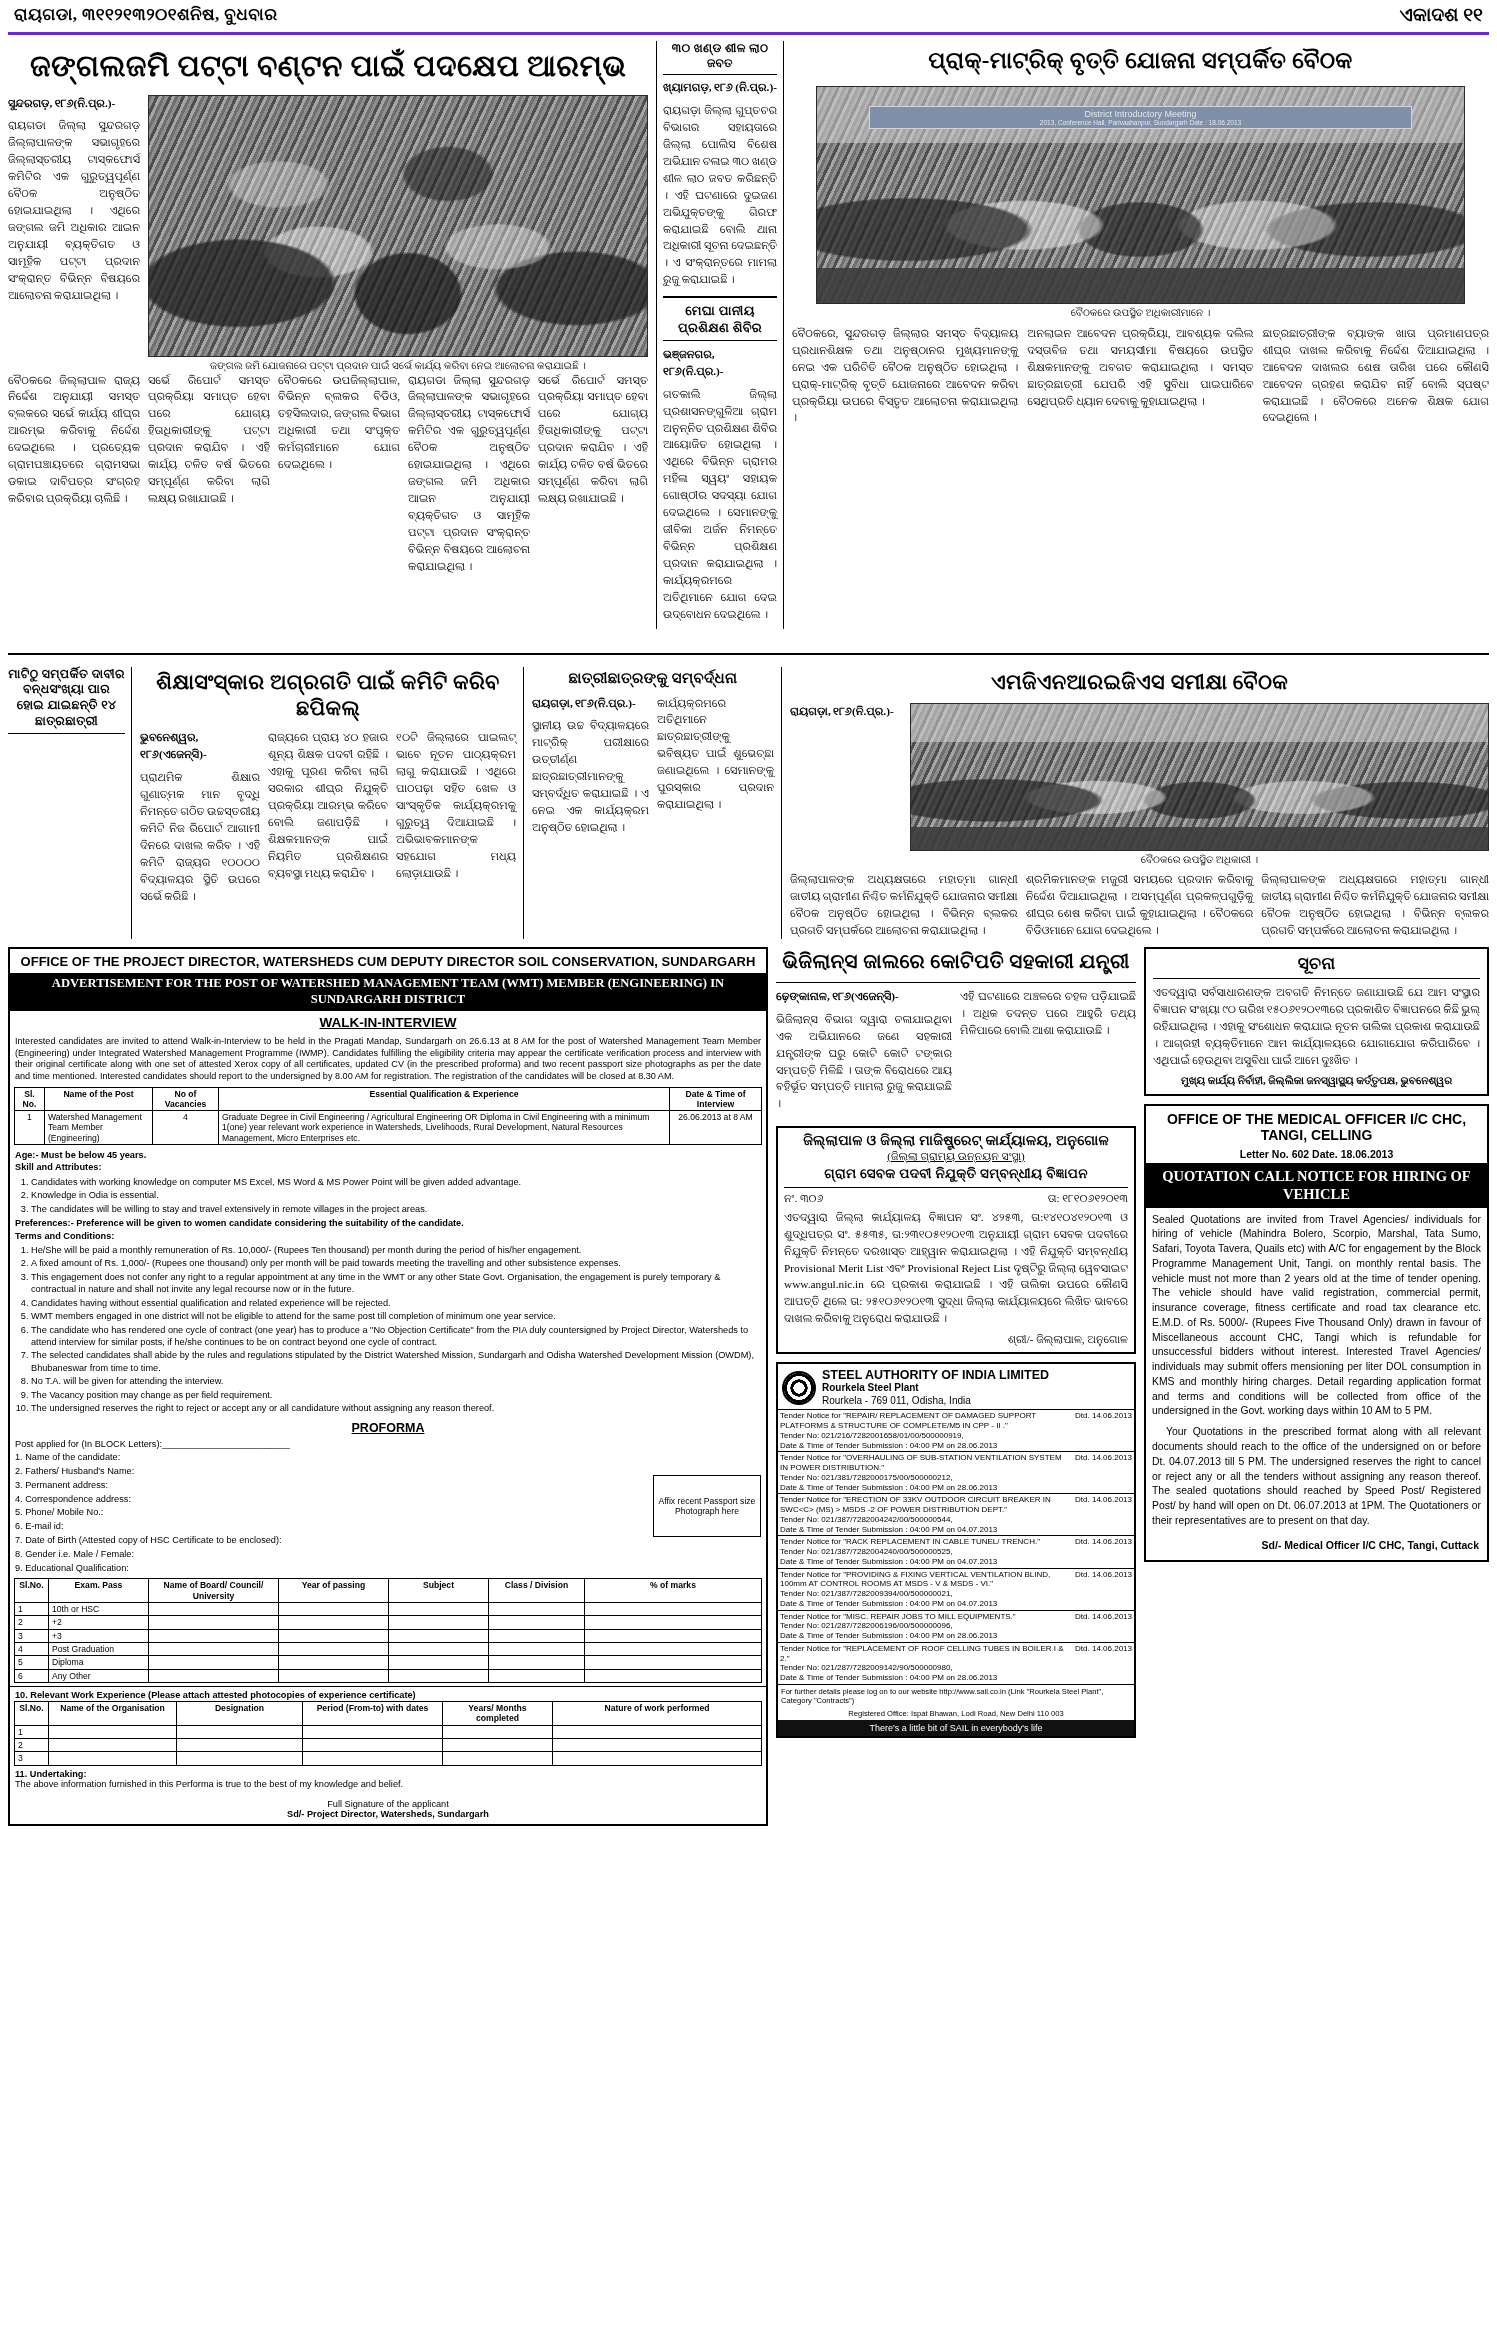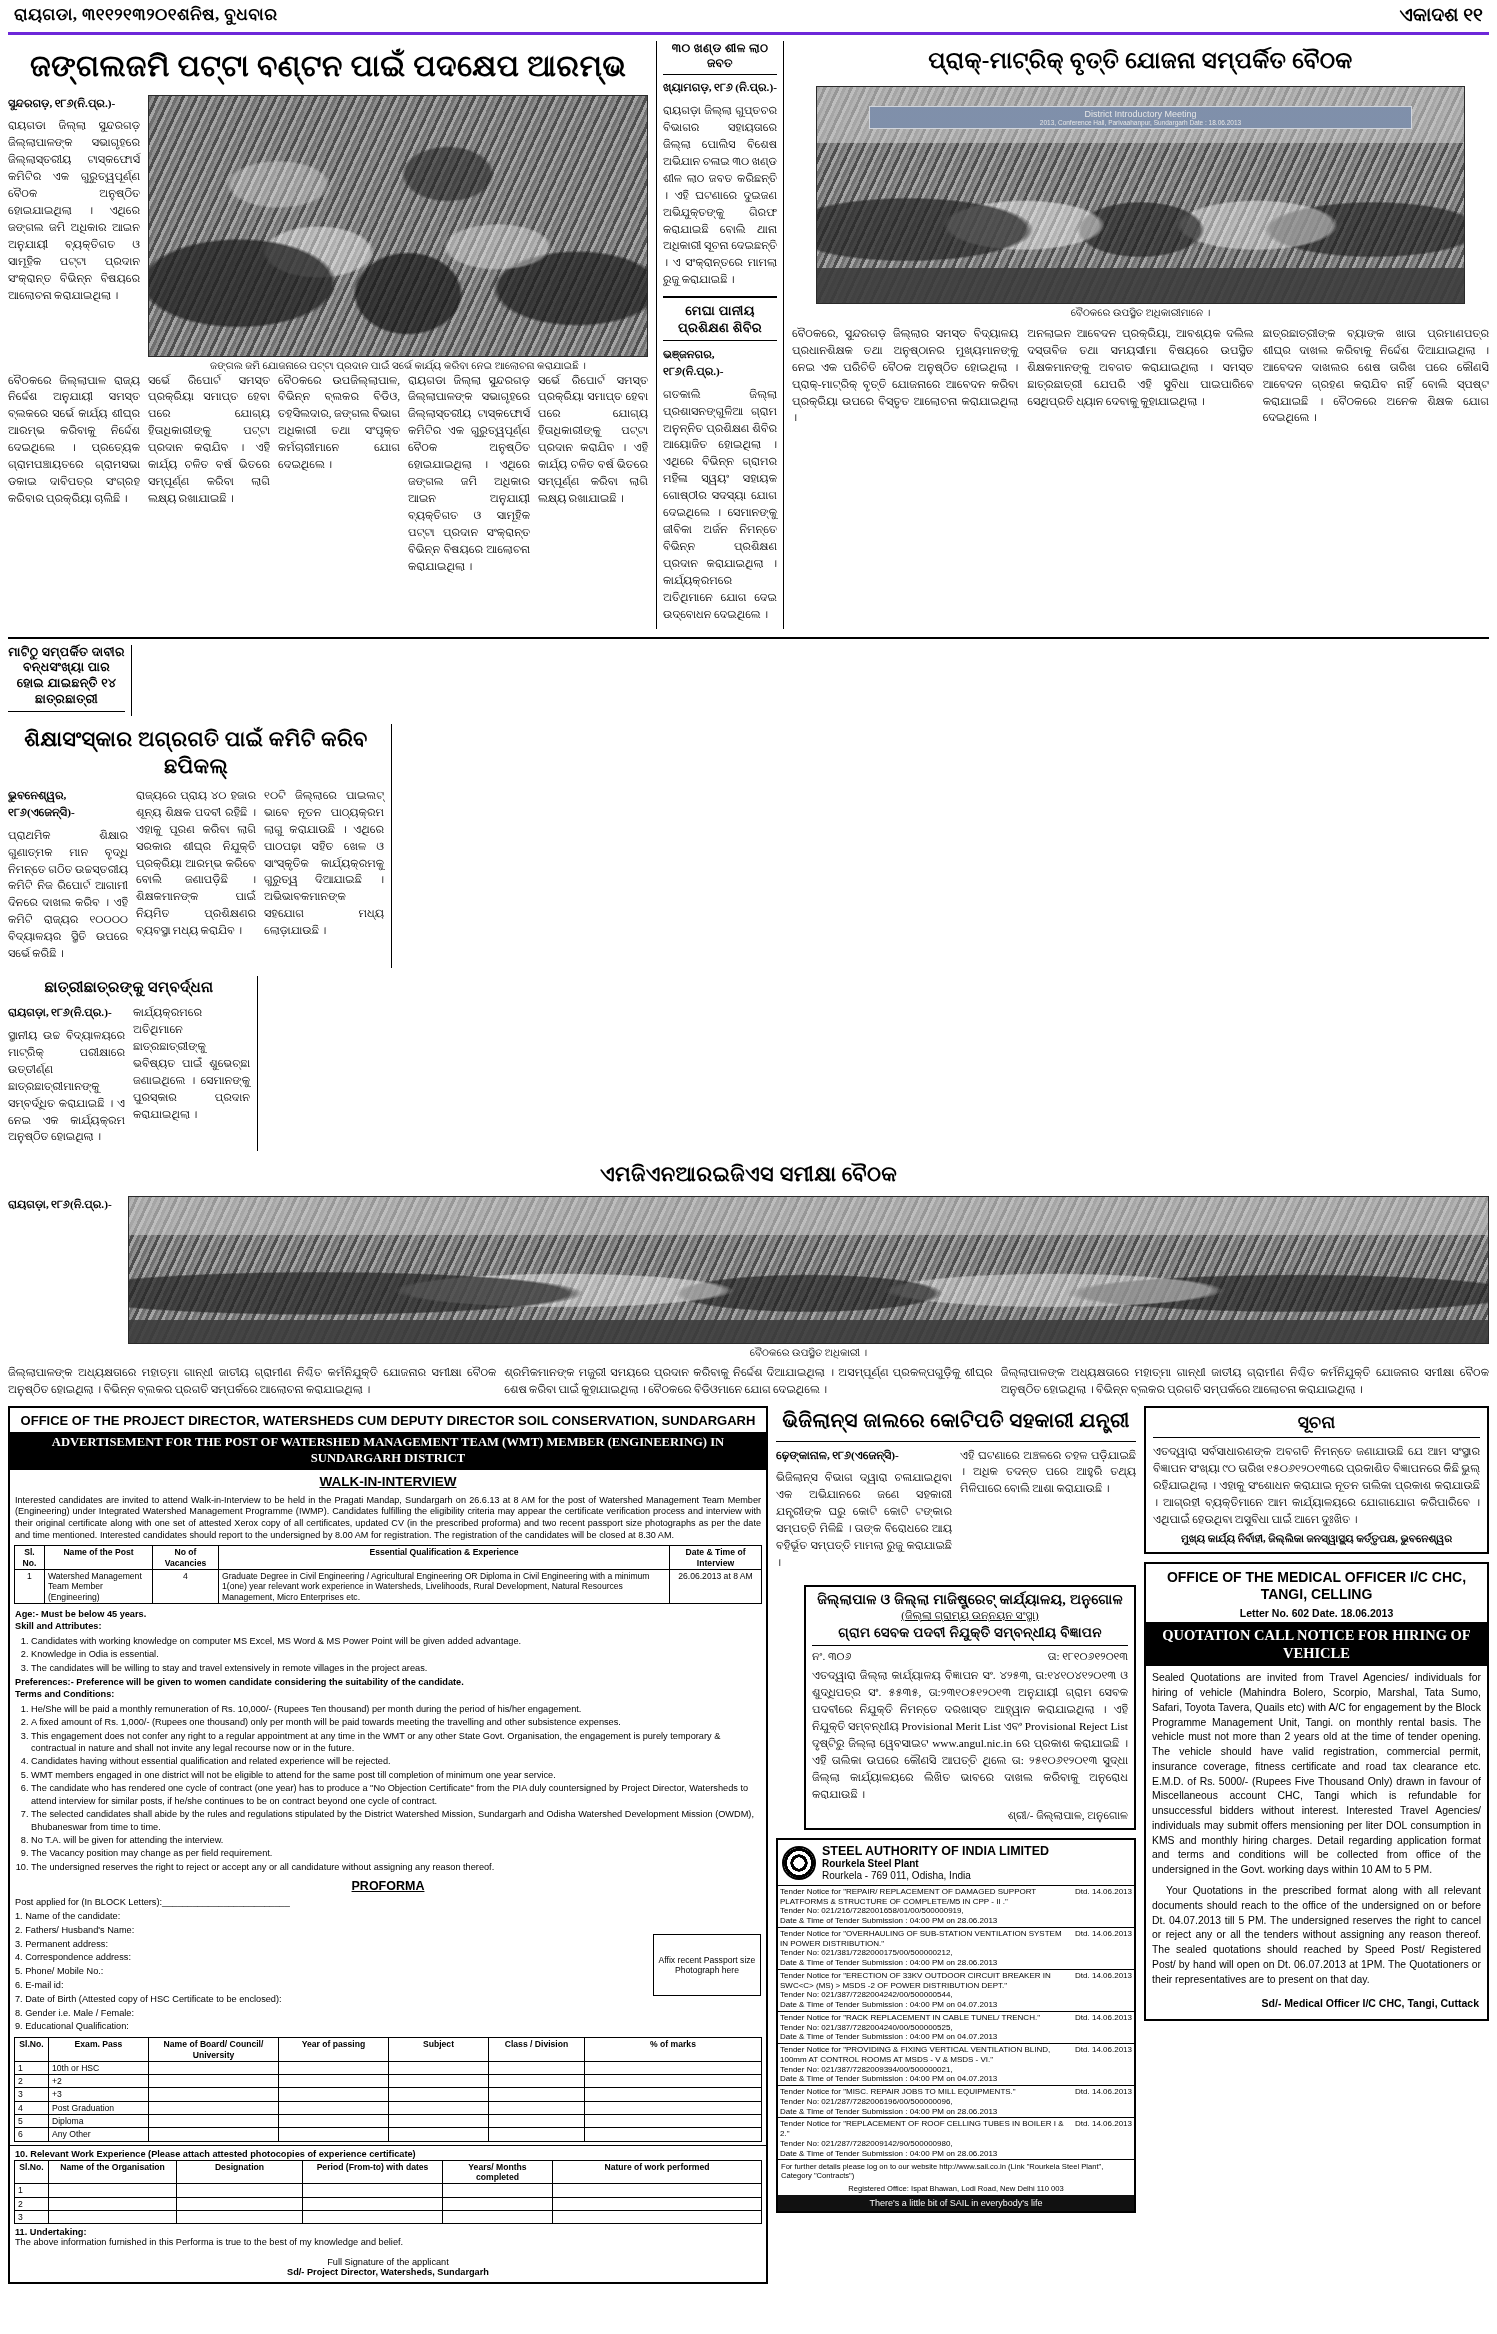--- a/index.html
+++ b/index.html
@@ -176,21 +176,21 @@
       </div>
       <div class="caption">ବୈଠକରେ ଉପସ୍ଥିତ ଅଧିକାରୀମାନେ ।</div>
       <div style="display:flex; gap:9px; margin-top:6px;">
         <div style="flex:1;" class="body-od">ବୈଠକରେ, ସୁନ୍ଦରଗଡ଼ ଜିଲ୍ଲାର ସମସ୍ତ ବିଦ୍ୟାଳୟ ପ୍ରଧାନଶିକ୍ଷକ ତଥା ଅନୁଷ୍ଠାନର ମୁଖ୍ୟମାନଙ୍କୁ ନେଇ ଏକ ପରିଚିତି ବୈଠକ ଅନୁଷ୍ଠିତ ହୋଇଥିଲା । ପ୍ରାକ୍-ମାଟ୍ରିକ୍ ବୃତ୍ତି ଯୋଜନାରେ ଆବେଦନ କରିବା ପ୍ରକ୍ରିୟା ଉପରେ ବିସ୍ତୃତ ଆଲୋଚନା କରାଯାଇଥିଲା ।</div>
         <div style="flex:1;" class="body-od">ଅନଲାଇନ ଆବେଦନ ପ୍ରକ୍ରିୟା, ଆବଶ୍ୟକ ଦଲିଲ ଦସ୍ତାବିଜ ତଥା ସମୟସୀମା ବିଷୟରେ ଉପସ୍ଥିତ ଶିକ୍ଷକମାନଙ୍କୁ ଅବଗତ କରାଯାଇଥିଲା । ସମସ୍ତ ଛାତ୍ରଛାତ୍ରୀ ଯେପରି ଏହି ସୁବିଧା ପାଇପାରିବେ ସେଥିପ୍ରତି ଧ୍ୟାନ ଦେବାକୁ କୁହାଯାଇଥିଲା ।</div>
         <div style="flex:1;" class="body-od">ଛାତ୍ରଛାତ୍ରୀଙ୍କ ବ୍ୟାଙ୍କ ଖାତା ପ୍ରମାଣପତ୍ର ଶୀଘ୍ର ଦାଖଲ କରିବାକୁ ନିର୍ଦ୍ଦେଶ ଦିଆଯାଇଥିଲା । ଆବେଦନ ଦାଖଲର ଶେଷ ତାରିଖ ପରେ କୌଣସି ଆବେଦନ ଗ୍ରହଣ କରାଯିବ ନାହିଁ ବୋଲି ସ୍ପଷ୍ଟ କରାଯାଇଛି । ବୈଠକରେ ଅନେକ ଶିକ୍ଷକ ଯୋଗ ଦେଇଥିଲେ ।</div>
       </div>
     </div>
   </div>
 
-  <div style="display:flex; gap:8px; margin-top:8px; border-top:2px solid #000; padding-top:6px;flex-direction:column;">
+  <div style="display:flex; gap:8px; margin-top:24px; border-top:2px solid #000; padding-top:12px;">
 
     <div style="width:124px; border-right:1px solid #000; padding-right:6px;">
       <div class="head-od" style="font-size:12.5px; border-bottom:1px solid #000; padding-bottom:4px; margin-bottom:4px;">ମାଟିଠୁ ସମ୍ପର୍କିତ ଦାବୀର ବନ୍ଧସଂଖ୍ୟା ପାର ହୋଇ ଯାଇଛନ୍ତି ୧୪ ଛାତ୍ରଛାତ୍ରୀ</div>
     </div>
 
     <div style="width:384px; border-right:1px solid #000; padding-right:7px;">
       <div class="head-od" style="font-size:21px; padding:2px 0 8px 0;">ଶିକ୍ଷାସଂସ୍କାର ଅଗ୍ରଗତି ପାଇଁ କମିଟି କରିବ ଛପିକଲ୍</div>
       <div style="display:flex; gap:8px;">
         <div style="flex:1;" class="body-od">
           <p><span class="hl">ଭୁବନେଶ୍ୱର, ୧୮୬(ଏଜେନ୍ସି)-</span></p>
@@ -431,21 +431,21 @@
     <div style="width:360px;">
       <div class="head-od" style="font-size:20px; padding:2px 0 8px 0; border-bottom:1px solid #000; margin-bottom:5px;">ଭିଜିଲାନ୍ସ ଜାଲରେ କୋଟିପତି ସହକାରୀ ଯନ୍ତ୍ରୀ</div>
       <div style="display:flex; gap:8px;">
         <div style="flex:1;" class="body-od">
           <p><span class="hl">ଢ଼େଙ୍କାନାଳ, ୧୮୬(ଏଜେନ୍ସି)-</span></p>
           <p>ଭିଜିଲାନ୍ସ ବିଭାଗ ଦ୍ୱାରା ଚଳାଯାଇଥିବା ଏକ ଅଭିଯାନରେ ଜଣେ ସହକାରୀ ଯନ୍ତ୍ରୀଙ୍କ ଘରୁ କୋଟି କୋଟି ଟଙ୍କାର ସମ୍ପତ୍ତି ମିଳିଛି । ତାଙ୍କ ବିରୋଧରେ ଆୟ ବହିର୍ଭୂତ ସମ୍ପତ୍ତି ମାମଲା ରୁଜୁ କରାଯାଇଛି ।</p>
         </div>
         <div style="flex:1;" class="body-od">ଏହି ଘଟଣାରେ ଅଞ୍ଚଳରେ ଚହଳ ପଡ଼ିଯାଇଛି । ଅଧିକ ତଦନ୍ତ ପରେ ଆହୁରି ତଥ୍ୟ ମିଳିପାରେ ବୋଲି ଆଶା କରାଯାଉଛି ।</div>
       </div>
 
-      <div class="box" style="margin-top:8px; padding:4px 6px 6px 6px;margin-left:28px;">
+      <div class="box" style="margin-top:8px; padding:4px 6px 6px 6px;">
         <div class="head-od" style="font-size:14px;">ଜିଲ୍ଲାପାଳ ଓ ଜିଲ୍ଲା ମାଜିଷ୍ଟ୍ରେଟ୍ କାର୍ଯ୍ୟାଳୟ, ଅନୁଗୋଳ</div>
         <div style="text-align:center; font-size:11px;text-decoration:underline;">(ଜିଲ୍ଲା ଗ୍ରାମ୍ୟ ଉନ୍ନୟନ ସଂସ୍ଥା)</div>
         <div class="head-od" style="font-size:13.5px; padding-top:3px; border-bottom:1px solid #000; padding-bottom:4px; margin-bottom:4px;">ଗ୍ରାମ ସେବକ ପଦବୀ ନିଯୁକ୍ତି ସମ୍ବନ୍ଧୀୟ ବିଜ୍ଞାପନ</div>
         <div style="display:flex; justify-content:space-between; font-size:11px;">
           <span>ନଂ. ୩୦୬</span>
           <span>ତା: ୧୮୧୦୬୧୨୦୧୩</span>
         </div>
         <div class="body-od" style="margin-top:4px;">ଏତଦ୍ୱାରା ଜିଲ୍ଲା କାର୍ଯ୍ୟାଳୟ ବିଜ୍ଞାପନ ସଂ. ୪୨୫୩, ତା:୧୪୧୦୪୧୨୦୧୩ ଓ ଶୁଦ୍ଧିପତ୍ର ସଂ. ୫୫୩୫, ତା:୨୩୧୦୫୧୨୦୧୩ ଅନୁଯାୟୀ ଗ୍ରାମ ସେବକ ପଦବୀରେ ନିଯୁକ୍ତି ନିମନ୍ତେ ଦରଖାସ୍ତ ଆହ୍ୱାନ କରାଯାଇଥିଲା । ଏହି ନିଯୁକ୍ତି ସମ୍ବନ୍ଧୀୟ Provisional Merit List ଏବଂ Provisional Reject List ଦୃଷ୍ଟିରୁ ଜିଲ୍ଲା ୱେବସାଇଟ www.angul.nic.in ରେ ପ୍ରକାଶ କରାଯାଇଛି । ଏହି ତାଲିକା ଉପରେ କୌଣସି ଆପତ୍ତି ଥିଲେ ତା: ୨୫୧୦୬୧୨୦୧୩ ସୁଦ୍ଧା ଜିଲ୍ଲା କାର୍ଯ୍ୟାଳୟରେ ଲିଖିତ ଭାବରେ ଦାଖଲ କରିବାକୁ ଅନୁରୋଧ କରାଯାଉଛି ।</div>
         <div style="text-align:right; font-size:11px; margin-top:6px;">ଶ୍ରୀ/- ଜିଲ୍ଲାପାଳ, ଅନୁଗୋଳ</div>
       </div>

